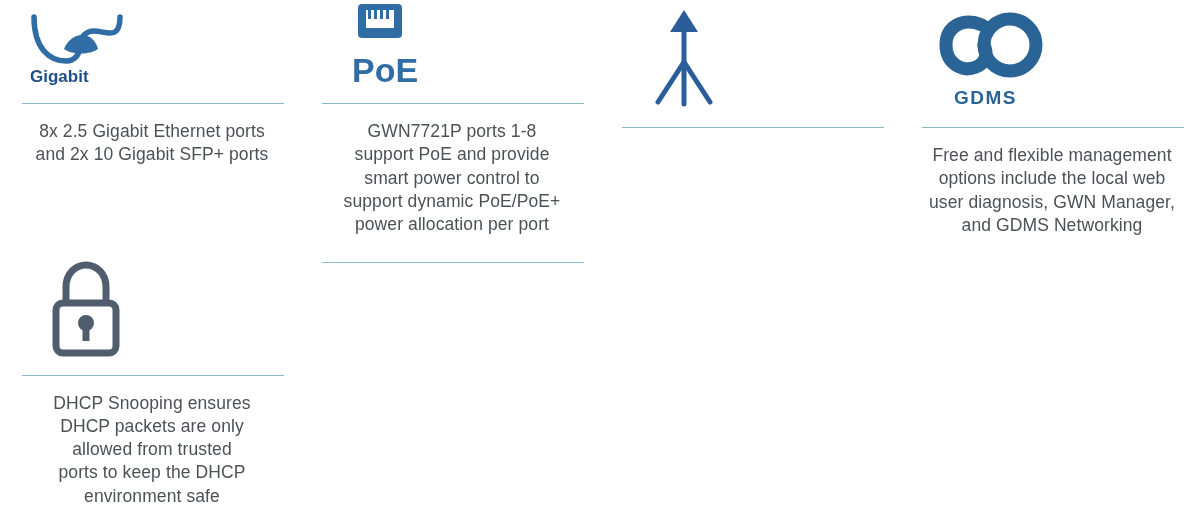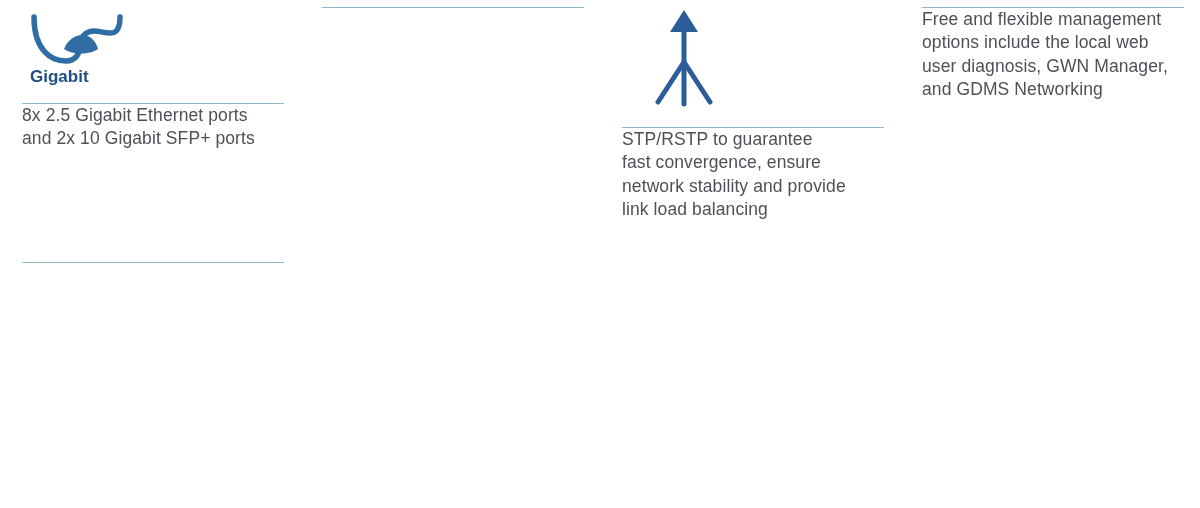--- a/index.html
+++ b/index.html
@@ -33,26 +33,28 @@
     justify-content: flex-start;
     padding-left: 2px;
   }
   .divider {
     height: 1px;
     background: #8fb8c9;
     width: 262px;
     margin: 7px 0 0 0;
   }
   .cell-text {
+    margin-top: 16px;
     font-size: 17.5px;
     line-height: 1.33;
     color: #4d5156;
     letter-spacing: 0.1px;
     max-width: 262px;
     white-space: pre-line;
+    text-align: center;
   }
   .row2 .icon-area { height: 120px; }
 
   
   .ico { display: block; }
 
   
   .gigabit-word {
     font-family: "Liberation Sans", sans-serif;
     font-weight: bold;
@@ -93,51 +95,104 @@
         </span>
         <span class="gigabit-word">Gigabit</span>
       </div>
     </div>
     <div class="divider"></div>
     <div class="cell-text">8x 2.5 Gigabit Ethernet  ports
 and 2x 10 Gigabit SFP+ ports</div>
   </div>
 
   <div class="cell row1">
+    <div class="icon-area">
+      <div class="icon-stack" style="margin-left:14px;">
+        <span class="ico">
+          <svg width="92" height="92" viewBox="0 0 92 92">
+
+            <rect x="20" y="4" width="44" height="34" rx="4" fill="#2f6da4"></rect>
+            <rect x="28" y="10" width="28" height="18" fill="#ffffff"></rect>
+            <g fill="#2f6da4">
+              <rect x="30" y="10" width="3" height="9"></rect>
+              <rect x="36" y="10" width="3" height="9"></rect>
+              <rect x="42" y="10" width="3" height="9"></rect>
+              <rect x="48" y="10" width="3" height="9"></rect>
+            </g>
+            <rect x="34" y="28" width="16" height="7" fill="#2f6da4"></rect>
+
+            <text x="14" y="82" font-family="Liberation Sans, sans-serif" font-size="34" font-weight="bold" fill="#2f6da4">PoE</text>
+          </svg>
+        </span>
+      </div>
+    </div>
     <div class="divider"></div>
+    <div class="cell-text">GWN7721P ports 1-8
+support PoE and provide
+smart power control to
+support dynamic PoE/PoE+
+power allocation per port</div>
   </div>
 
 
 
   <div class="cell row2">
     <div class="icon-area" style="padding-left:22px;">
       <span class="ico">
         <svg width="80" height="104" viewBox="0 0 80 104">
           <g fill="none" stroke="#2b5d9b" stroke-width="5" stroke-linecap="round">
             <path d="M40 98 L40 18"></path>
             <path d="M40 56 L14 96"></path>
             <path d="M40 56 L66 96"></path>
           </g>
           <path d="M40 4 L54 26 L26 26 Z" fill="#2b5d9b"></path>
         </svg>
       </span>
     </div>
     <div class="divider"></div>
-    <div class="cell-text">STP/RSTP to guarantee
-fast convergence, ensure
-network stability and provide
-link load balancing</div>
   </div>
 
   <div class="cell row2">
+    <div class="icon-area" style="padding-left:14px;">
+      <div class="icon-stack">
+        <span class="ico">
+          <svg width="116" height="70" viewBox="0 0 116 70">
+            <g fill="none" stroke="#2a6496" stroke-width="13" stroke-linecap="round">
+              <path d="M46 14 C26 6, 10 16, 10 34 C10 52, 26 62, 40 56 C50 52, 52 42, 48 34"></path>
+            </g>
+            <ellipse cx="74" cy="34" rx="26" ry="26" fill="none" stroke="#2a6496" stroke-width="13"></ellipse>
+            <path d="M46 10 L52 10 L52 24 L46 24 Z" fill="#2a6496"></path>
+          </svg>
+        </span>
+        <span class="gdms-word">GDMS</span>
+      </div>
+    </div>
     <div class="divider"></div>
     <div class="cell-text">Free and flexible management
 options include the local web
 user diagnosis, GWN Manager,
 and GDMS Networking</div>
   </div>
 
+  <div class="cell row2">
+    <div class="icon-area" style="padding-left:22px;">
+      <span class="ico">
+        <svg width="84" height="100" viewBox="0 0 84 100">
+          <path d="M22 44 L22 28 C22 14, 32 6, 42 6 C52 6, 62 14, 62 28 L62 44" fill="none" stroke="#4f5d6e" stroke-width="7"></path>
+          <rect x="12" y="44" width="60" height="50" rx="7" fill="none" stroke="#4f5d6e" stroke-width="7"></rect>
+          <circle cx="42" cy="64" r="8" fill="#4f5d6e"></circle>
+          <rect x="38.5" y="64" width="7" height="18" fill="#4f5d6e"></rect>
+        </svg>
+      </span>
+    </div>
+    <div class="divider"></div>
+    <div class="cell-text">DHCP Snooping ensures
+DHCP packets are only
+allowed from trusted
+ports to keep the DHCP
+environment safe</div>
+  </div>
 
   <div class="cell row2">
     <div class="divider"></div>
   </div>
 
 </div>
 
 </body></html>

